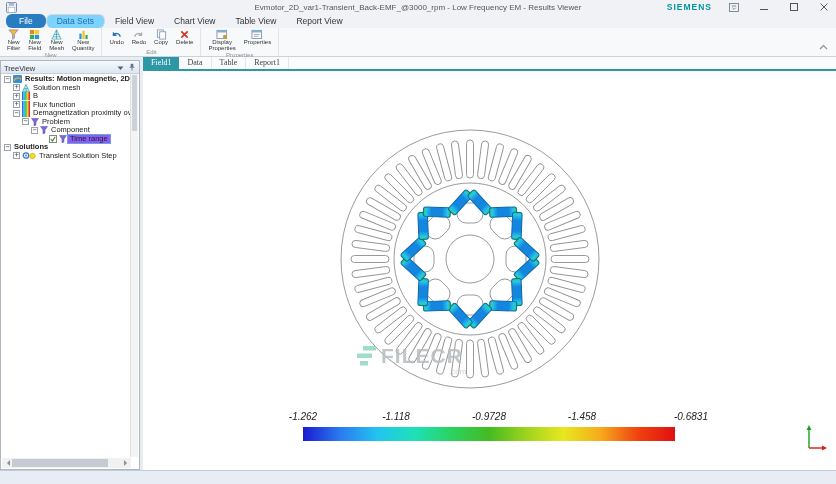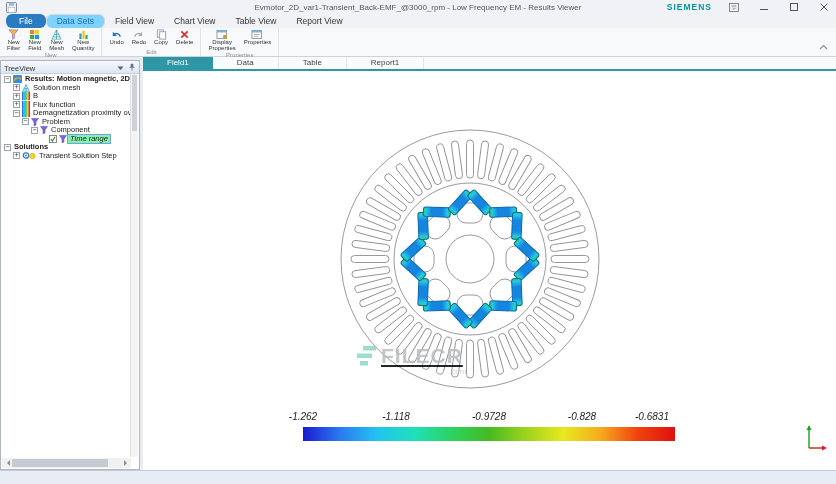--- a/index.html
+++ b/index.html
@@ -42,45 +42,45 @@
     display:flex;align-items:flex-end;font-size:7.5px;padding:0 3px;color:#333;}
   #tv-head .sp{flex:1;}
   #tree-rows{position:absolute;left:1px;top:14px;right:8px;bottom:12px;overflow:hidden;}
   .trow{height:8.5px;display:flex;align-items:center;font-size:7.5px;line-height:8px;white-space:nowrap;color:#222;}
   .texp{width:7px;height:7px;box-sizing:border-box;border:1px solid #9aa2ac;background:#fff;
     font-size:7px;line-height:4.5px;text-align:center;color:#444;flex:none;margin-right:1px;font-family:"DejaVu Sans Mono",monospace;}
   .texp.none{border:none;background:transparent;}
   .ticon{flex:none;margin:0 1px;display:flex;align-items:center;}
   .tlabel{padding:0 2px;}
   .tlabel.bold{font-weight:bold;}
-  .tlabel.sel{background:#86efac;outline:1px solid #6ba7dd;font-style:italic;}
+  .tlabel.sel{background:#8b5cf6;outline:1px solid #6ba7dd;}
   
   #tv-vscroll{position:absolute;right:1px;top:13px;bottom:12px;width:7px;background:#f4f4f4;border-left:1px solid #e0e0e0;}
   #tv-vthumb{position:absolute;left:1px;top:1px;width:5px;height:56px;background:#cdd2d8;}
   #tv-hscroll{position:absolute;left:1px;right:8px;bottom:1px;height:10px;background:#f1f1f1;}
   .harrow{position:absolute;top:0;width:9px;height:10px;display:flex;align-items:center;justify-content:center;}
   #tv-hthumb{position:absolute;left:10px;top:1px;width:96px;height:8px;background:#c6cad2;}
   .tri-l{width:0;height:0;border:3px solid transparent;border-right-color:#8a9098;}
   .tri-r{width:0;height:0;border:3px solid transparent;border-left-color:#8a9098;}
   
   #splitter{position:absolute;left:140px;top:0;width:3px;height:413px;background:#e9ecf1;}
   
   #view-tabs{position:absolute;left:143px;top:0;width:693px;height:14px;background:#fafbfc;
     border-bottom:2px solid #2e97a5;box-sizing:border-box;display:flex;align-items:flex-end;}
-  .vtab{height:12px;line-height:12px;padding:0 24px;font-size:8px;color:#444;border-right:1px solid #e4e6e9;}
+  .vtab{height:12px;line-height:12px;padding:0 8px;font-size:8px;color:#444;border-right:1px solid #e4e6e9;font-family:Liberation Serif, serif;}
   .vtab.sel{background:#2e97a5;color:#fff;border-right:none;}
   
   #canvas{position:absolute;left:143px;top:14px;width:693px;height:399px;background:#fff;}
   #motor-svg{position:absolute;left:0;top:0;}
   #cb-title{position:absolute;left:110px;top:321px;width:480px;text-align:center;
     font-size:16px;color:#141414;}
   .cb-tick{position:absolute;top:340px;transform:translateX(-50%);font-size:10px;font-style:italic;color:#222;}
   #cb-bar{position:absolute;left:160px;top:356px;width:372px;height:14px;}
   
-  #watermark{position:absolute;left:214px;top:274px;display:flex;align-items:flex-start;opacity:0.85;text-decoration:underline;}
+  #watermark{position:absolute;left:214px;top:274px;display:flex;align-items:flex-start;opacity:0.85;}
   #wm-text{font-size:21px;font-weight:bold;color:#b7bdc2;letter-spacing:1px;line-height:22px;margin-left:4px;}
   #wm-suffix{position:absolute;left:92px;top:22px;font-size:8px;color:#c3c7cb;}
   
   #axis-triad{position:absolute;left:662px;top:352px;}
   
   #statusbar{position:absolute;left:0;top:470px;width:836px;height:14px;background:#e8edf5;
     border-top:1px solid #c2cbd8;box-sizing:border-box;font-size:8px;color:#666;line-height:13px;padding-left:6px;}
 </style>
 </head>
 <body>
@@ -452,22 +452,22 @@
           </svg>
       </span>
       <span id="wm-text">FILECR</span>
       <span id="wm-suffix">.com</span>
     </div>
 
     <div id="cb-ticks">
         <span class="cb-tick" style="left: 160px;">-1.262</span>
         <span class="cb-tick" style="left: 253px;">-1.118</span>
         <span class="cb-tick" style="left: 346px;">-0.9728</span>
-        <span class="cb-tick" style="left: 439px;">-0.828</span>
-        <span class="cb-tick" style="left: 509px;">-0.6831</span>
+        <span class="cb-tick" style="left: 439px;">-1.458</span>
+        <span class="cb-tick" style="left: 548px;">-0.6831</span>
       </div>
     <div id="cb-bar" style="background: linear-gradient(90deg, rgb(27, 27, 208) 0%, rgb(42, 123, 240) 10%, rgb(34, 196, 240) 20%, rgb(31, 224, 184) 30%, rgb(42, 211, 95) 40%, rgb(68, 187, 34) 50%, rgb(158, 211, 30) 60%, rgb(232, 232, 30) 70%, rgb(246, 170, 28) 80%, rgb(240, 66, 14) 90%, rgb(224, 16, 16) 100%);"></div>
 
     <span id="axis-triad">
       <svg width="24" height="28">
           <path d="M4 25V7" stroke="#1aa01a" stroke-width="1.4"></path>
           <path d="M4 2L1.6 7h4.8Z" fill="#1aa01a"></path>
           <path d="M4 25h13" stroke="#d02018" stroke-width="1.4"></path>
           <path d="M22 25l-5-2.4v4.8Z" fill="#d02018"></path>
         </svg>

